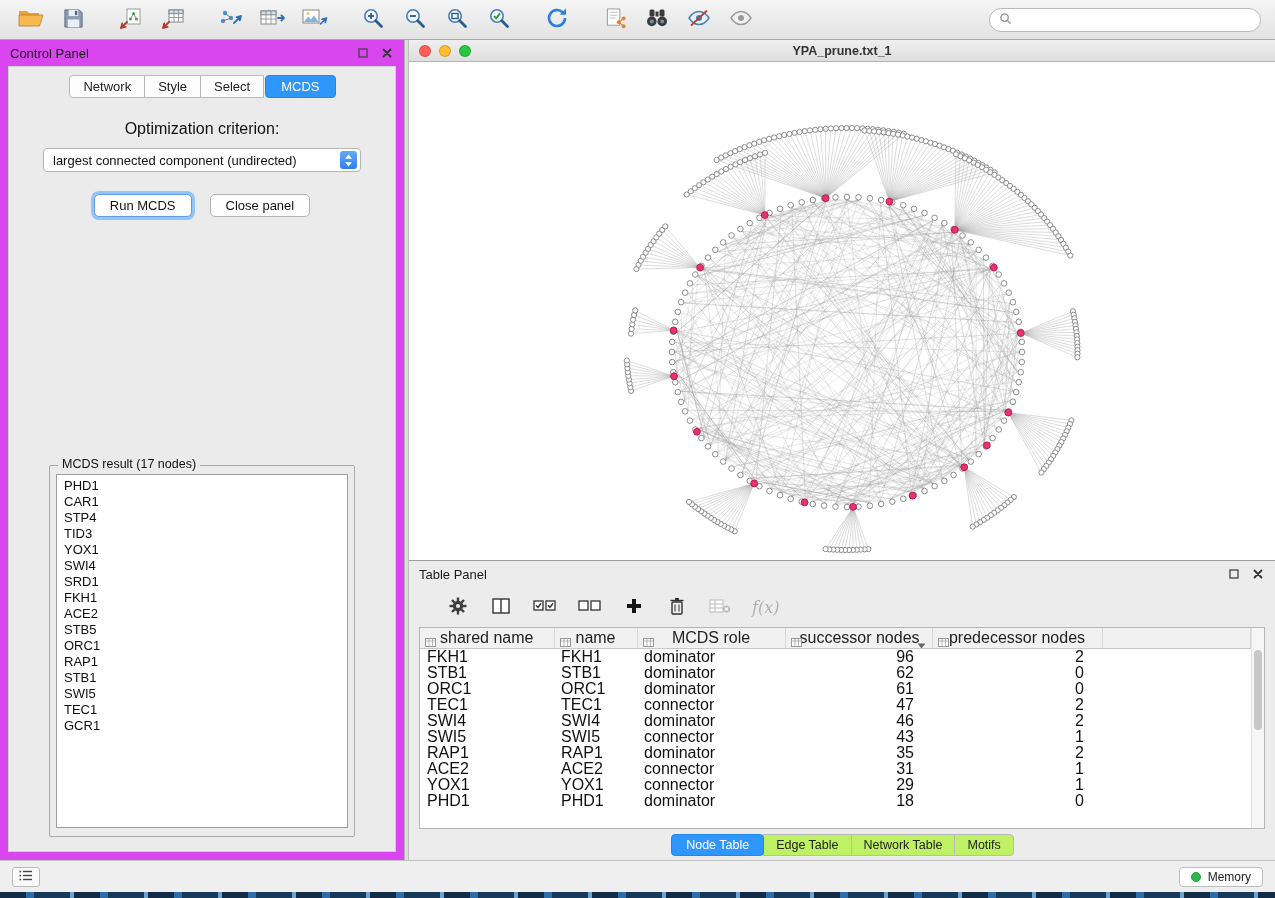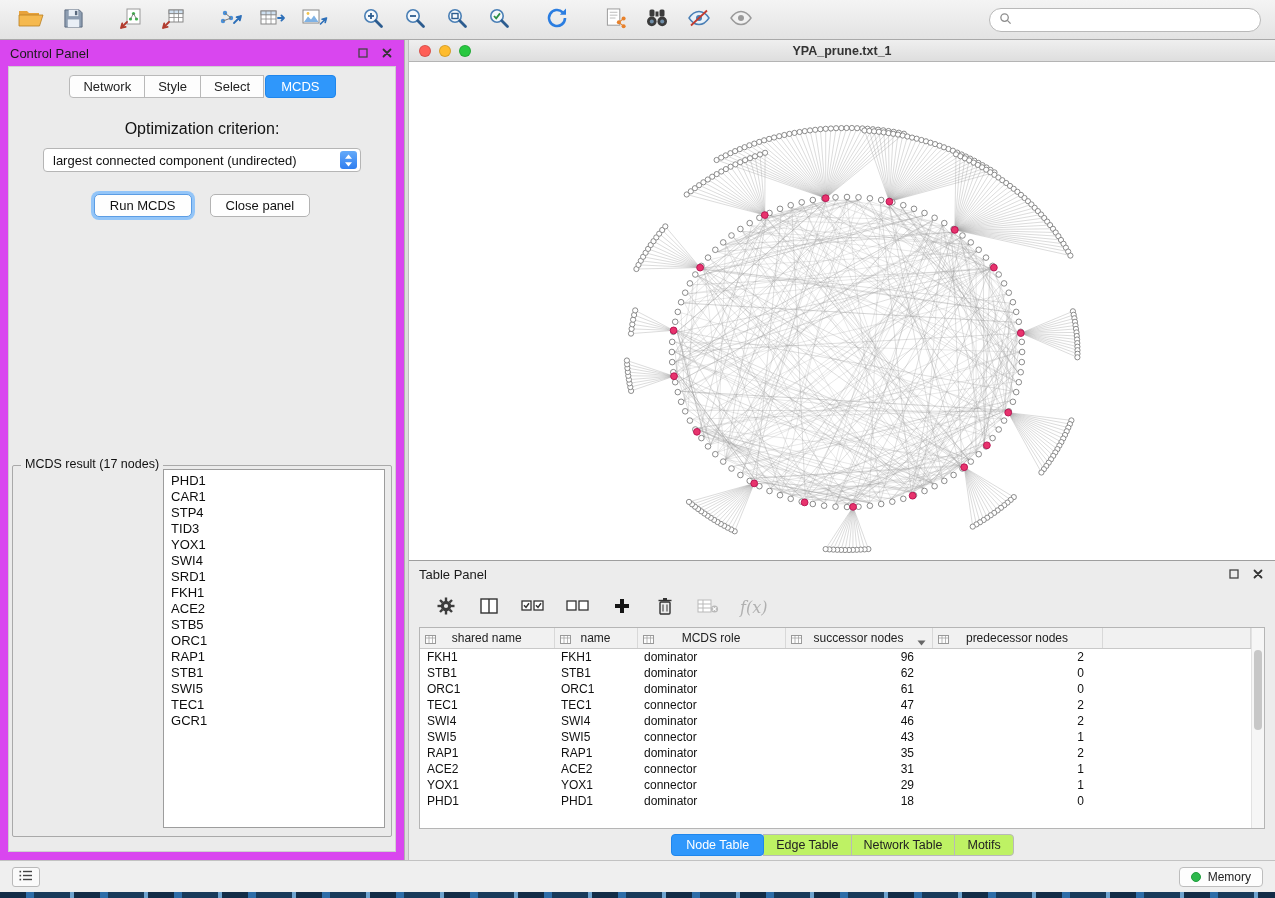--- a/index.html
+++ b/index.html
@@ -30,39 +30,39 @@
   .cp-tab{font-size:13px;line-height:19px;padding:1px 13px;background:#fdfdfd;border:1px solid #b9b9b9;margin-right:-1px;color:#222;cursor:default}
   .cp-tab:first-child{border-top-left-radius:4px;border-bottom-left-radius:4px}
   .cp-tab.active{background:#2f97fb;border-color:#1f86ec;color:#fff;border-radius:4px;position:relative;z-index:1;margin-left:2px;padding:1px 15px}
   .cp-label{font-size:16px;color:#111;margin-top:10px}
   .cp-select{margin-top:10px;width:318px;height:24px;background:#fff;border:1px solid #b5b5b5;border-radius:4px;display:flex;align-items:center;font-size:13px;padding-left:9px;color:#111}
   .stepper{margin-left:auto;width:17px;height:18px;margin-right:3px;background:linear-gradient(#64aaf9,#2f7ef0);border-radius:3px;display:flex;align-items:center;justify-content:center}
   .cp-buttons{display:flex;gap:18px;margin-top:22px}
   .cp-btn{font-size:13px;font-family:inherit;padding:3px 15px;background:#fefefe;border:1px solid #b3b3b3;border-radius:5px;color:#111}
   .cp-btn.focused{box-shadow:0 0 0 3px #93c5f8;border-color:#5c9de4}
 
-  .result-fieldset{margin-top:auto;width:380px;height:372px;border:1px solid #a9a9a9;border-radius:2px;margin-bottom:14px;background:#ebebeb;padding:0 6px 8px;display:flex;}
+  .result-fieldset{margin-top:auto;width:306px;height:372px;border:1px solid #a9a9a9;border-radius:2px;margin-bottom:14px;background:#ebebeb;padding:0 6px 8px;display:flex;flex-direction:column}
   .result-legend{font-size:12.5px;padding:0 4px;margin-left:2px;margin-top:-9px;background:#ebebeb;width:max-content;color:#111}
   .result-list{flex:1;background:#fff;border:1px solid #9d9d9d;margin-top:3px;overflow:hidden;padding:3px 7px;font-size:13px;line-height:16px;color:#0d0d0d;list-style:none}
 
   
   #network-window{height:521px;display:flex;flex-direction:column;border-bottom:1px solid #9e9e9e;position:relative;flex:0 0 auto}
   .net-titlebar{height:22px;background:linear-gradient(#efefef,#dedede);border-bottom:1px solid #b4b4b4;display:flex;align-items:center;justify-content:center;position:relative;font-size:12.5px;font-weight:bold;color:#333}
   .traffic{position:absolute;left:10px;top:5px;display:flex;gap:8px}
   .light{width:12px;height:12px;border-radius:50%;border:1px solid rgba(0,0,0,.15)}
   #network-canvas-wrap{flex:1;background:#fff;overflow:hidden}
 
   
   #table-panel{flex:1;display:flex;flex-direction:column;background:#ececec}
-  .tp-toolbar{height:40px;display:flex;align-items:center;gap:21px;padding:0 0 0 26px;flex:0 0 auto}
+  .tp-toolbar{height:40px;display:flex;align-items:center;gap:21px;padding:0 0 0 38px;flex:0 0 auto}
   .tp-icon{display:flex;align-items:center;justify-content:center;min-width:22px;height:26px}
   .fx-label{font-family:"DejaVu Serif","Liberation Serif",serif;font-style:italic;font-size:16px;color:#b0b0b0}
 
   .table-wrap{margin:0 10px;background:#fff;border:1px solid #b5b5b5;height:202px;position:relative;overflow:hidden;flex:0 0 auto}
-  table{border-collapse:collapse;width:calc(100% - 13px);table-layout:fixed;font-size:12px}
+  table{border-collapse:collapse;width:calc(100% - 13px);table-layout:fixed;font-size:16px}
   thead th{height:20px;background:#f1f1f1;border-right:1px solid #d8d8d8;border-bottom:1px solid #c9c9c9;font-weight:normal;color:#222;position:relative;text-align:center;overflow:hidden;white-space:nowrap}
   .th-grid-icon{position:absolute;left:5px;top:5px}
   .th-chevron{position:absolute;right:6px;top:7px}
   .th-label{padding:0 14px}
   tbody td{height:16px;line-height:16px;padding:0 7px;color:#101010;white-space:nowrap;overflow:hidden}
   td.num{text-align:right;padding-right:18px}
   .vscroll{position:absolute;right:0;top:0;bottom:0;width:13px;background:#f6f6f6;border-left:1px solid #e2e2e2}
   .vthumb{position:absolute;left:2px;right:2px;top:22px;height:80px;background:#c7c7c7;border-radius:5px}
 
   .tp-tabs{flex:1;display:flex;justify-content:center;align-items:center}

